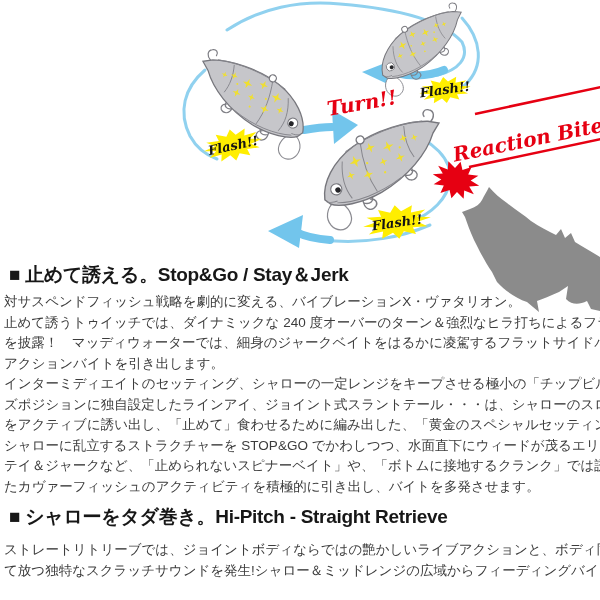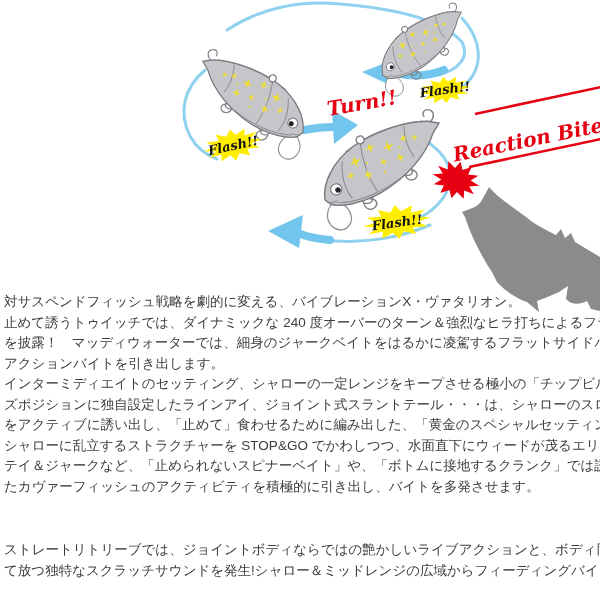--- a/index.html
+++ b/index.html
@@ -100,31 +100,33 @@
              L561,229 L565,238 L571,233 L575,242 C583,247 592,252 600,257 L600,311 L591,309 L587,301
              C579,305 572,305 566,299 L568,286 L559,292 C550,296 543,299 537,301 L539,312 L527,302
              C516,298 505,291 497,282 L492,272 C485,262 479,250 474,240 C470,231 467,223 465,217
              L462,212 L470,209 C476,207 480,204 482,200 C484,196 487,191 489,187 Z"></path>
 
     <line class="reaction-line" x1="475" y1="114" x2="601" y2="87"></line>
     <line class="reaction-line" x1="469" y1="167" x2="601" y2="139"></line>
     <text class="red-script" x="537" y="145" font-size="18.5" transform="rotate(-11.5 537 140)">Reaction Bite!!</text>
   </svg>
 
+  <div class="heading h1">■ 止めて誘える。Stop&amp;Go / Stay＆Jerk</div>
   <div class="body-block b1">
     <div class="line">対サスペンドフィッシュ戦略を劇的に変える、バイブレーションX・ヴァタリオン。</div>
     <div class="line">止めて誘うトゥイッチでは、ダイナミックな 240 度オーバーのターン＆強烈なヒラ打ちによるフラッシング</div>
     <div class="line">を披露！　マッディウォーターでは、細身のジャークベイトをはるかに凌駕するフラットサイドパワーでリ</div>
     <div class="line">アクションバイトを引き出します。</div>
     <div class="line">インターミディエイトのセッティング、シャローの一定レンジをキープさせる極小の「チップビル」とノー</div>
     <div class="line">ズポジションに独自設定したラインアイ、ジョイント式スラントテール・・・は、シャローのスローフィッシュ</div>
     <div class="line">をアクティブに誘い出し、「止めて」食わせるために編み出した、「黄金のスペシャルセッティング」。</div>
     <div class="line">シャローに乱立するストラクチャーを STOP&amp;GO でかわしつつ、水面直下にウィードが茂るエリアでのス</div>
     <div class="line">テイ＆ジャークなど、「止められないスピナーベイト」や、「ボトムに接地するクランク」では誘い出せなかっ</div>
     <div class="line">たカヴァーフィッシュのアクティビティを積極的に引き出し、バイトを多発させます。</div>
   </div>
 
+  <div class="heading h2">■ シャローをタダ巻き。Hi-Pitch - Straight Retrieve</div>
   <div class="body-block b2">
     <div class="line">ストレートリトリーブでは、ジョイントボディならではの艶かしいライブアクションと、ボディ同士が接触し</div>
     <div class="line">て放つ独特なスクラッチサウンドを発生!シャロー＆ミッドレンジの広域からフィーディングバイトを誘発。</div>
   </div>
 
 </div>
 
 </body></html>

